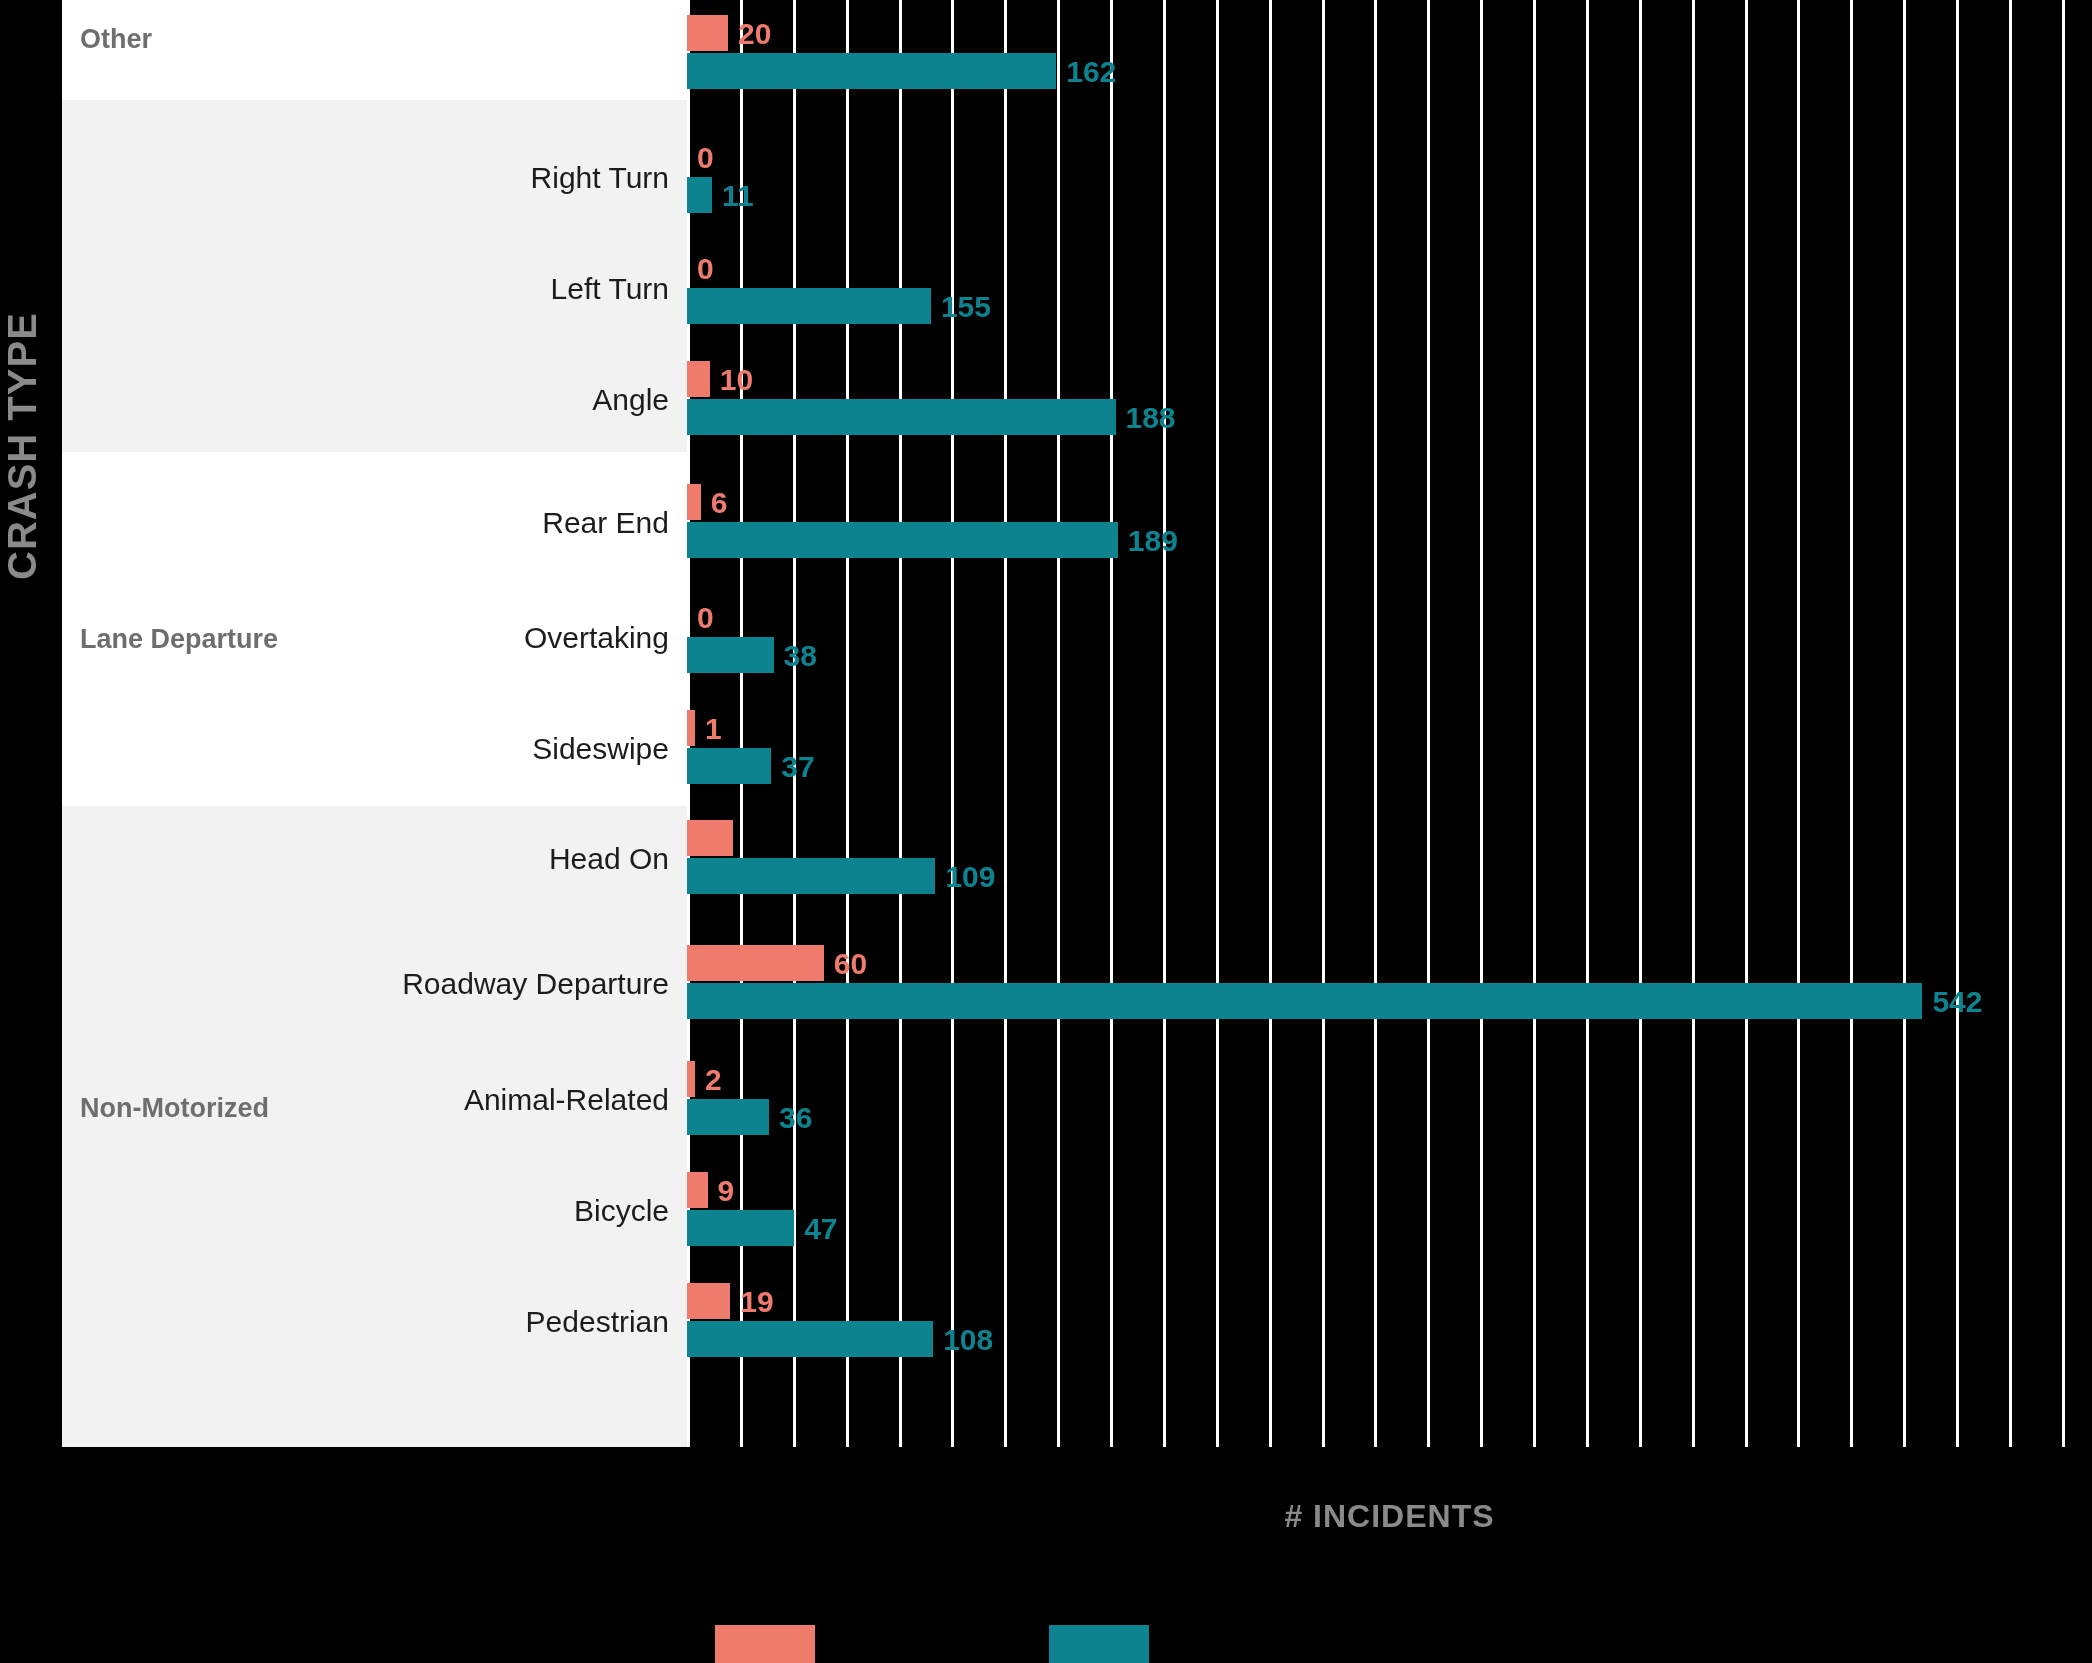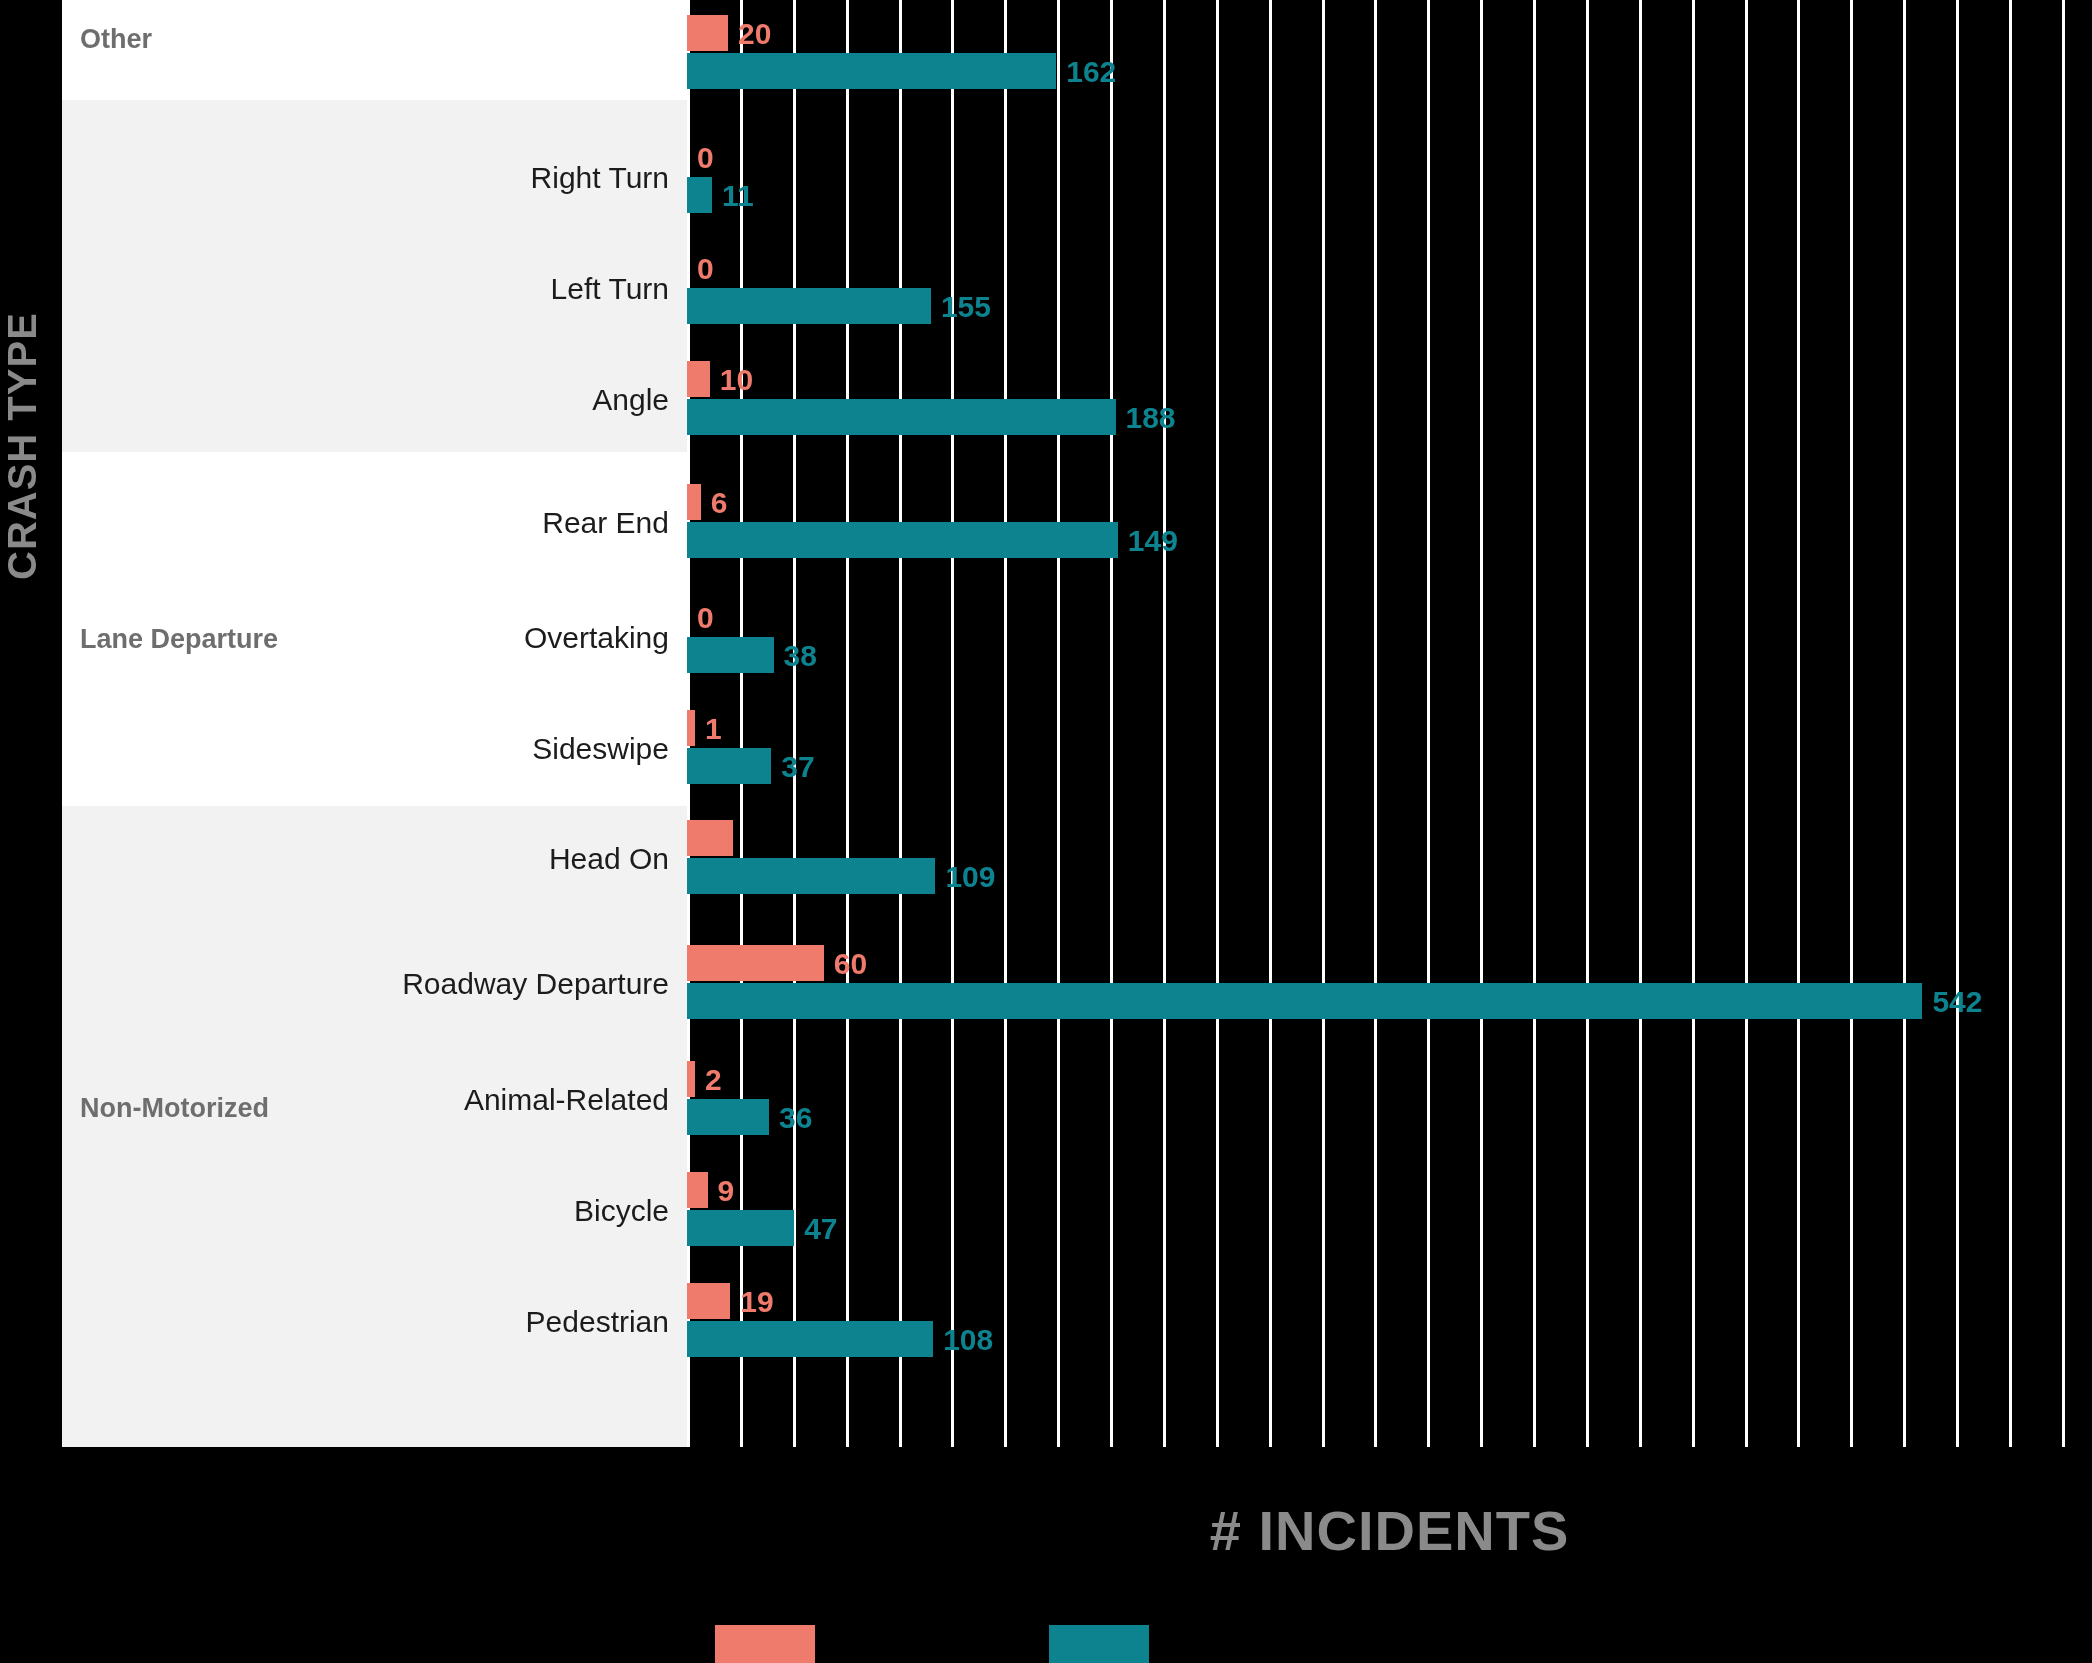--- a/index.html
+++ b/index.html
@@ -106,21 +106,21 @@
   .bar-value.injury { color: #0e8390; }
 
   
   #x-axis-title {
     position: absolute;
     left: 687px;
     top: 1498px;
     width: 1405px;
     text-align: center;
     color: #8a8a8a;
-    font-size: 56px;
+    font-size: 32px;
     font-weight: bold;
     letter-spacing: 1px;
   }
 
   
   #legend {
     position: absolute;
     left: 687px;
     top: 1625px;
     width: 1405px;
@@ -201,21 +201,21 @@
       <div class="bar-value fatal" style="left: 10px; top: 252px;">0</div>
       <div class="bar injury" style="left: 0px; top: 288px; width: 243.886px;"></div>
       <div class="bar-value injury" style="left: 253.886px; top: 290px;">155</div>
       <div class="bar fatal" style="left: 0px; top: 361px; width: 22.7931px;"></div>
       <div class="bar-value fatal" style="left: 32.7931px; top: 363px;">10</div>
       <div class="bar injury" style="left: 0px; top: 399px; width: 428.51px;"></div>
       <div class="bar-value injury" style="left: 438.51px; top: 401px;">188</div>
       <div class="bar fatal" style="left: 0px; top: 484px; width: 13.6759px;"></div>
       <div class="bar-value fatal" style="left: 23.6759px; top: 486px;">6</div>
       <div class="bar injury" style="left: 0px; top: 522px; width: 430.79px;"></div>
-      <div class="bar-value injury" style="left: 440.79px; top: 524px;">149</div>
+      <div class="bar-value injury" style="left: 440.79px; top: 524px;">189</div>
       <div class="bar-value fatal" style="left: 10px; top: 601px;">0</div>
       <div class="bar injury" style="left: 0px; top: 637px; width: 86.6138px;"></div>
       <div class="bar-value injury" style="left: 96.6138px; top: 639px;">38</div>
       <div class="bar fatal" style="left: 0px; top: 710px; width: 8px;"></div>
       <div class="bar-value fatal" style="left: 18px; top: 712px;">1</div>
       <div class="bar injury" style="left: 0px; top: 748px; width: 84.3345px;"></div>
       <div class="bar-value injury" style="left: 94.3345px; top: 750px;">37</div>
       <div class="bar fatal" style="left: 0px; top: 820px; width: 45.5862px;"></div>
       <div class="bar-value fatal" style="left: 55.5862px; top: 862px;">20</div>
       <div class="bar injury" style="left: 0px; top: 858px; width: 248.445px;"></div>

